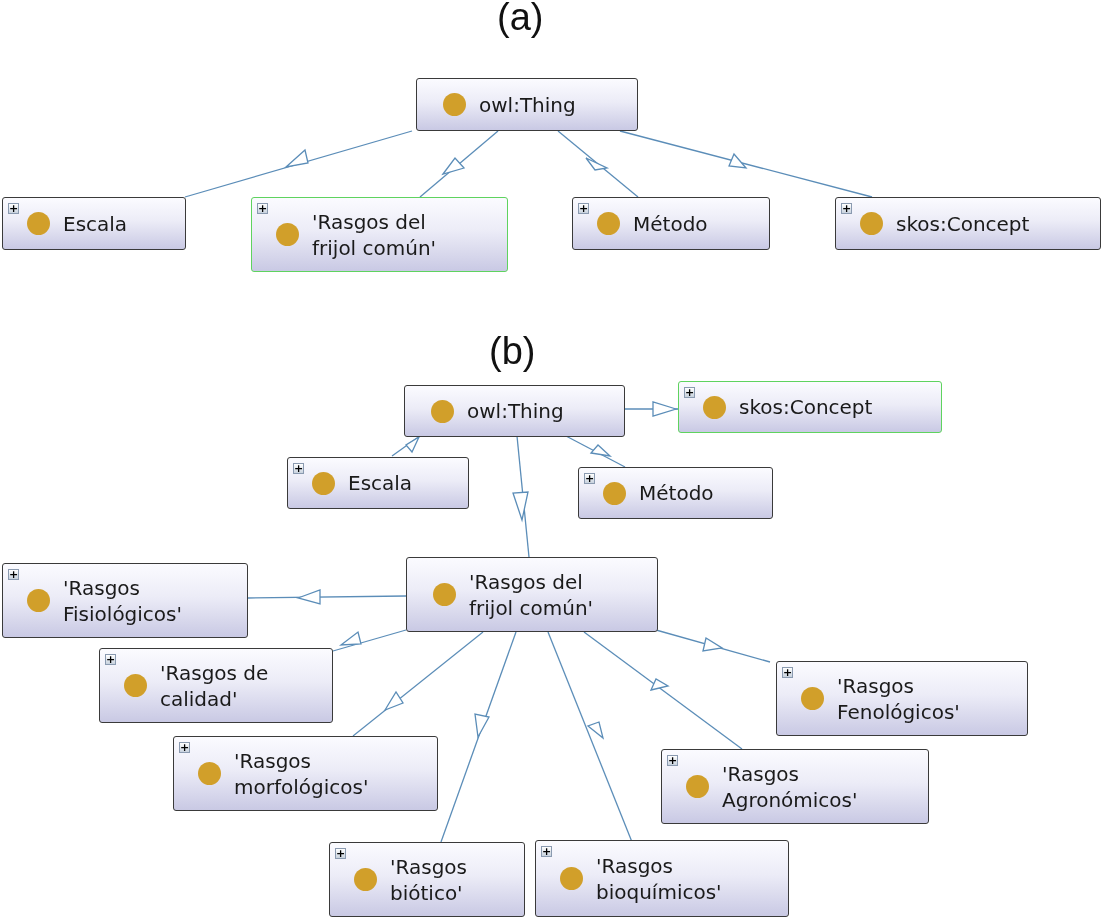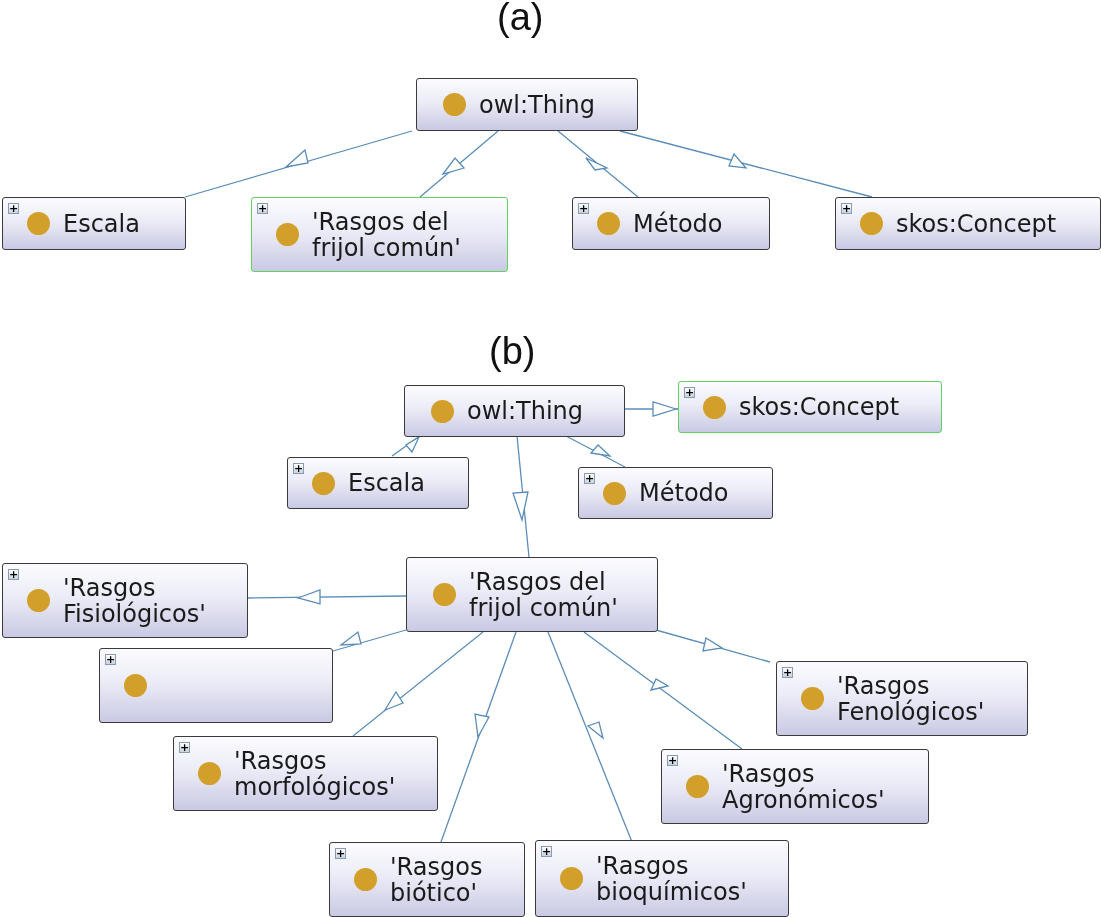--- a/index.html
+++ b/index.html
@@ -7,21 +7,21 @@
   .panel-label { position:absolute; font-family:"Liberation Sans", sans-serif; font-size:38px; color:#111; }
   svg.edges { position:absolute; left:0; top:0; }
   .node { position:absolute; box-sizing:border-box; border:1.5px solid #3a3a3a; border-radius:3px;
           background:linear-gradient(to bottom, #fbfbff 0%, #ececf7 45%, #c9c9e4 100%);
           display:flex; align-items:center; }
   .node.selected { border-color:#5fd35f; }
   .node .plus { position:absolute; left:5px; top:5px; width:11px; height:11px; box-sizing:border-box;
                 border:1px solid #8a9ab0; background:linear-gradient(#ffffff,#c8d2de);
                 font-size:11px; line-height:9px; text-align:center; font-weight:bold; color:#000; }
   .node .dot { width:23px; height:23px; border-radius:50%; background:#d19f2a; flex:0 0 auto; }
-  .node .lbl { font-size:24px; color:#1a1a1a; line-height:26px; margin-left:13px; white-space:pre-line; }
+  .node .lbl { font-size:20px; color:#1a1a1a; line-height:26px; margin-left:13px; white-space:pre-line; }
 </style>
 </head>
 <body>
 
 <div class="panel-label" style="left:497px; top:-4px;">(a)</div>
 <div class="panel-label" style="left:489px; top:330px;">(b)</div>
 
 <svg class="edges" width="1101" height="917">
 
   <g>
@@ -139,20 +139,22 @@
 </div>
 <div class="node" style="left:2px; top:563px; width:246px; height:75px; padding-left:24px;">
   <span class="plus">+</span>
   <span class="dot"></span>
   <span class="lbl">'Rasgos
 Fisiológicos'</span>
 </div>
 <div class="node" style="left:99px; top:648px; width:234px; height:75px; padding-left:24px;">
   <span class="plus">+</span>
   <span class="dot"></span>
+  <span class="lbl">'Rasgos de
+calidad'</span>
 </div>
 <div class="node" style="left:173px; top:736px; width:265px; height:75px; padding-left:24px;">
   <span class="plus">+</span>
   <span class="dot"></span>
   <span class="lbl">'Rasgos
 morfológicos'</span>
 </div>
 <div class="node" style="left:329px; top:842px; width:196px; height:75px; padding-left:24px;">
   <span class="plus">+</span>
   <span class="dot"></span>

